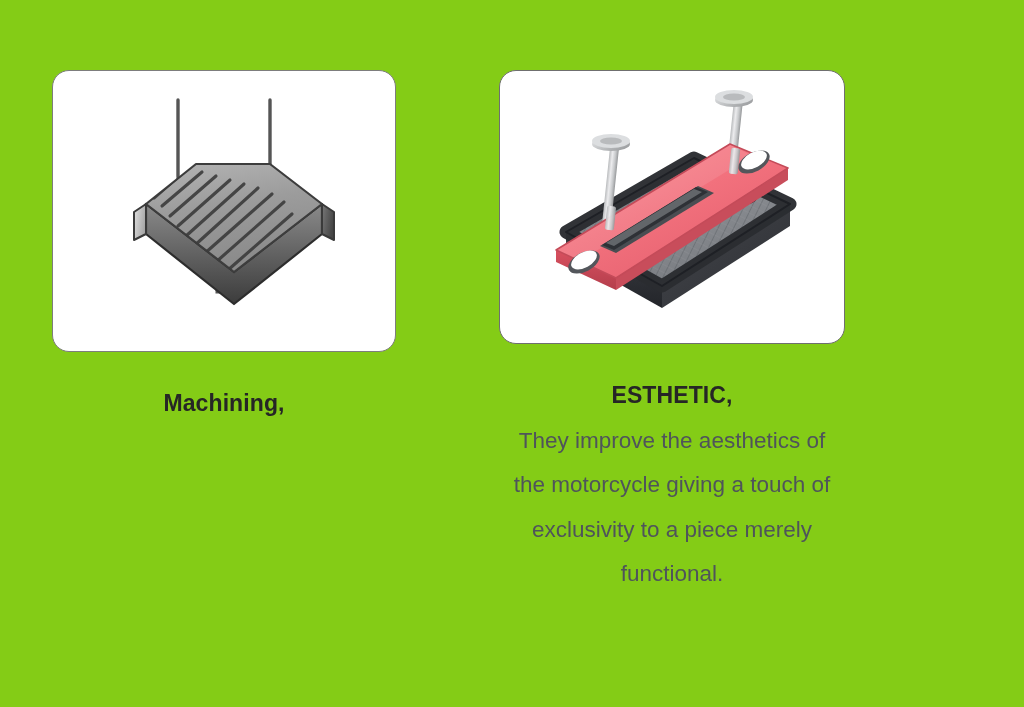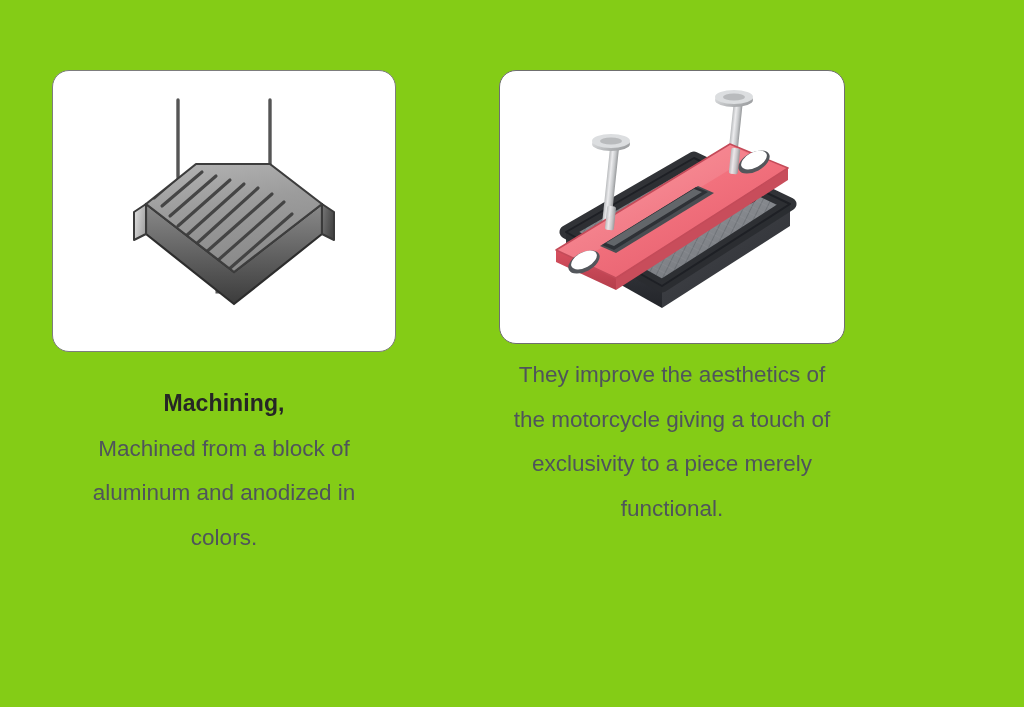--- a/index.html
+++ b/index.html
@@ -156,21 +156,20 @@
               <line x1="142" y1="176" x2="210" y2="116"></line>
               <line x1="154" y1="184" x2="218" y2="128"></line>
               <line x1="80" y1="112" x2="112" y2="84"></line>
             </g>
           </svg>
         </span>
       </div>
 
       <div class="feature-heading">Machining,</div>
 
-      <div class="feature-body">Machined from a block of aluminum and anodized in colors.</div>
     </div>
 
     <div class="feature-col col-right">
 
       <div class="icon-card">
         <span>
           <svg width="300" height="242" viewBox="0 0 300 242" xmlns="http://www.w3.org/2000/svg">
             <defs>
               <linearGradient id="baseTop" x1="0.1" y1="0" x2="0.9" y2="1">
                 <stop offset="0%" stop-color="#6e7176"></stop>
@@ -270,18 +269,19 @@
 
             <ellipse cx="232" cy="76" rx="17" ry="9.5" fill="#53565b" transform="rotate(-28 232 76)"></ellipse>
             <ellipse cx="232" cy="74" rx="14" ry="7.6" fill="#ffffff" transform="rotate(-28 232 74)"></ellipse>
 
             <rect x="84" y="120" width="9" height="24" rx="2" fill="url(#boltShaft)" transform="rotate(6 88 132)" opacity="0.95"></rect>
             <rect x="208" y="62" width="9" height="26" rx="2" fill="url(#boltShaft)" transform="rotate(6 212 75)" opacity="0.95"></rect>
           </svg>
         </span>
       </div>
 
+      <div class="feature-heading">ESTHETIC,</div>
 
       <div class="feature-body">They improve the aesthetics of the motorcycle giving a touch of exclusivity to a piece merely functional.</div>
     </div>
 
   </div>
 </div>
 
 </body></html>

